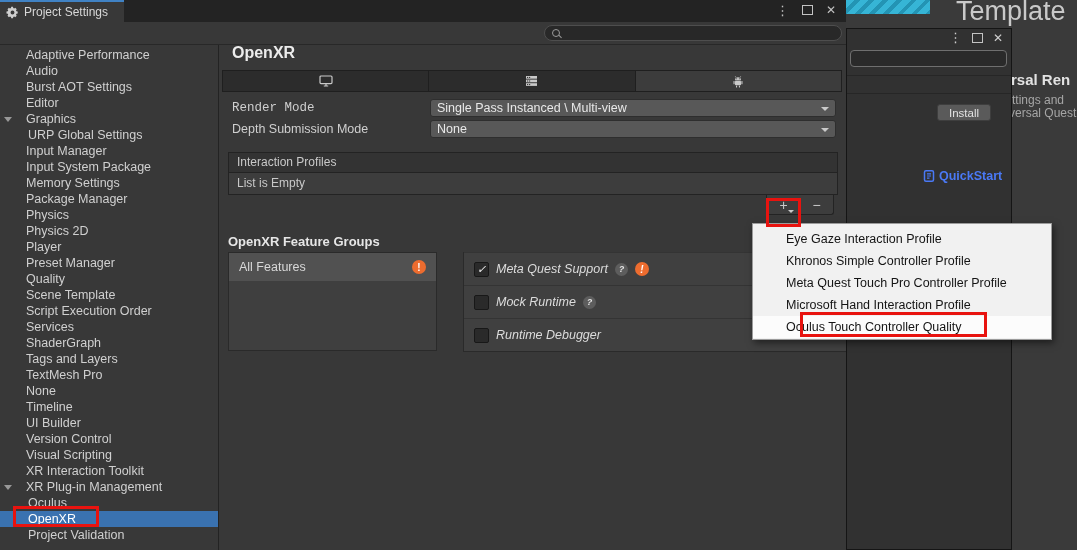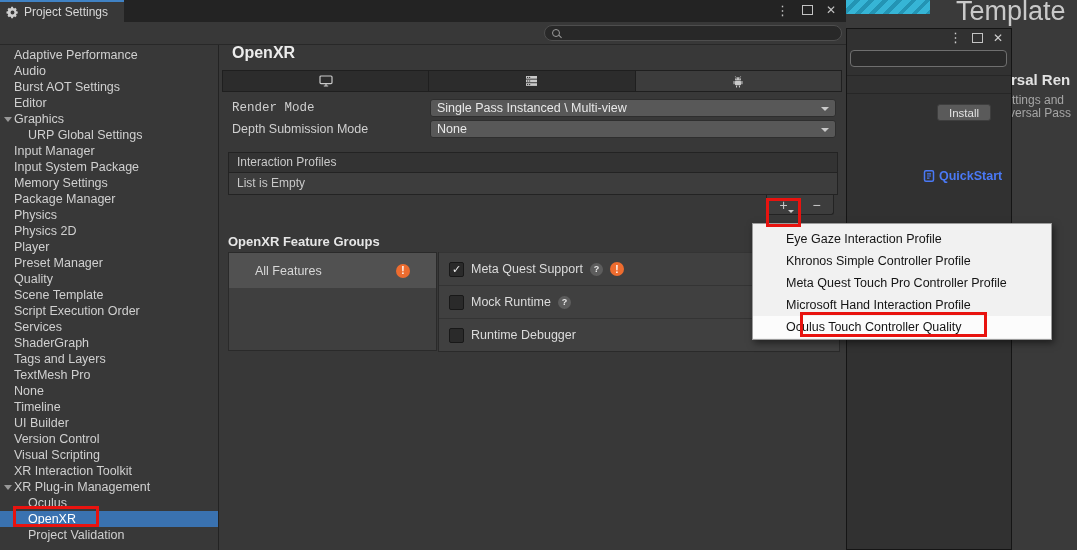--- a/index.html
+++ b/index.html
@@ -27,21 +27,21 @@
 
   .toolbar{position:absolute;left:0;top:22px;width:100%;height:23px;background:#383838;border-bottom:1px solid #282828;box-sizing:border-box;}
   .search{position:absolute;left:544px;top:3px;width:298px;height:16px;background:#282828;border:1px solid #4e4e4e;
     border-radius:9px;display:flex;align-items:center;padding-left:7px;box-sizing:border-box;gap:4px;}
   .mag{width:6px;height:6px;border:1.4px solid #9a9a9a;border-radius:50%;position:relative;flex:none;}
   .mag::after{content:"";position:absolute;width:4px;height:1.4px;background:#9a9a9a;right:-3px;bottom:-1px;transform:rotate(45deg);}
   .search-val{font-size:11px;color:#ccc;}
 
   
   .sidebar{position:absolute;left:0;top:45px;width:219px;height:505px;border-right:1px solid #232323;box-sizing:border-box;padding-top:2px;}
-  .srow{height:16px;line-height:16px;font-size:12.5px;color:#d0d0d0;padding-left:14px;position:relative;white-space:nowrap;}
+  .srow{height:16px;line-height:16px;font-size:12.5px;color:#d0d0d0;padding-left:26px;position:relative;white-space:nowrap;}
   .srow.indent{padding-left:28px;}
   .srow.expanded::before{content:"";position:absolute;left:4px;top:6px;
     border-left:4px solid transparent;border-right:4px solid transparent;border-top:5px solid #989898;}
   .srow.selected{background:#3a72b0;color:#fff;}
 
   
   .page-title{position:absolute;left:232px;top:44px;font-size:16px;font-weight:bold;color:#ececec;}
   .platform-tabs{position:absolute;left:222px;top:70px;width:620px;height:22px;display:flex;border:1px solid #1f1f1f;box-sizing:border-box;}
   .ptab{flex:1;background:#2c2c2c;border-right:1px solid #1f1f1f;display:flex;align-items:center;justify-content:center;}
   .ptab:last-child{border-right:none;}
@@ -55,23 +55,23 @@
   .ip{position:absolute;left:228px;top:152px;width:610px;}
   .ip-header{height:19px;line-height:19px;background:#333;border:1px solid #232323;font-size:12px;color:#c9c9c9;padding-left:8px;}
   .ip-body{height:21px;line-height:21px;background:#3d3d3d;border:1px solid #232323;border-top:none;font-size:12px;color:#c9c9c9;padding-left:8px;}
   .ip-footer{position:absolute;right:4px;top:43px;width:66px;height:19px;background:#3d3d3d;border:1px solid #232323;border-top:none;
     border-radius:0 0 3px 3px;display:flex;align-items:center;justify-content:space-around;}
   .btn-pm{color:#c9c9c9;font-size:14px;line-height:1;position:relative;padding:0 3px;}
   .plus-caret{position:absolute;right:-3px;bottom:-1px;border-left:3px solid transparent;border-right:3px solid transparent;border-top:3px solid #c9c9c9;}
 
   .fg-title{position:absolute;left:228px;top:234px;font-size:13px;font-weight:bold;color:#e6e6e6;}
   .fg-left{position:absolute;left:228px;top:252px;width:209px;height:99px;background:#3f3f3f;border:1px solid #2a2a2a;box-sizing:border-box;}
-  .grow{height:35px;background:#515151;display:flex;align-items:center;justify-content:space-between;
-    padding:0 26px;font-size:12.5px;color:#d8d8d8;}
-  .fg-rows{position:absolute;left:438px;top:252px;width:400px;border:1px solid #2a2a2a;border-top:none;box-sizing:content-box;}
+  .grow{height:28px;background:#515151;display:flex;align-items:center;justify-content:space-between;
+    padding:0 10px;font-size:12.5px;color:#d8d8d8;}
+  .fg-rows{position:absolute;left:463px;top:252px;width:400px;border:1px solid #2a2a2a;border-top:none;box-sizing:content-box;font-style:italic;}
   .frow{height:32px;background:#404040;border-top:1px solid #343434;display:flex;align-items:center;padding-left:10px;gap:7px;
     font-size:12.5px;color:#dcdcdc;}
   .cb{width:13px;height:13px;background:#2a2a2a;border:1px solid #181818;border-radius:2px;flex:none;
     display:flex;align-items:center;justify-content:center;font-size:11px;color:#efefef;}
   .frow.checked .cb::before{content:"✓";}
   .help,.warn{width:13px;height:13px;border-radius:50%;display:none;align-items:center;justify-content:center;
     font-size:9px;font-weight:bold;flex:none;}
   .help{background:#5d5d5d;color:#e8e8e8;}
   .warn{background:#ed6c2f;color:#fff;width:14px;height:14px;font-size:10px;}
   .has-help .help{display:flex;}
@@ -102,21 +102,21 @@
 </head>
 <body>
 
 <div id="canvas">
 
   <div class="bg-right">
     <div class="teal-thumb"></div>
     <div class="template-heading">Template</div>
     <div class="frag-bold">rsal Ren</div>
     <div class="frag-1">ttings and</div>
-    <div class="frag-2">versal Pass</div>
+    <div class="frag-2">versal Quest</div>
   </div>
 
   <div class="ps">
     <div class="tabbar">
       <div class="ps-tab">
         <svg width="13" height="13" viewBox="0 0 16 16">
             <path fill="#cfcfcf" fill-rule="evenodd" d="M14.4 9.3V6.7l-1.6-.3a5 5 0 0 0-.5-1.2l.9-1.3-1.8-1.8-1.3.9a5 5 0 0 0-1.2-.5L8.6 1H6.4l-.3 1.5a5 5 0 0 0-1.2.5l-1.3-.9-1.8 1.8.9 1.3a5 5 0 0 0-.5 1.2l-1.6.3v2.6l1.6.3c.1.4.3.8.5 1.2l-.9 1.3 1.8 1.8 1.3-.9c.4.2.8.4 1.2.5l.3 1.5h2.2l.3-1.5c.4-.1.8-.3 1.2-.5l1.3.9 1.8-1.8-.9-1.3c.2-.4.4-.8.5-1.2l1.6-.3zM8 10.4A2.4 2.4 0 1 1 8 5.6a2.4 2.4 0 0 1 0 4.8z"></path>
           </svg>
         <span>Project Settings</span>
       </div>

